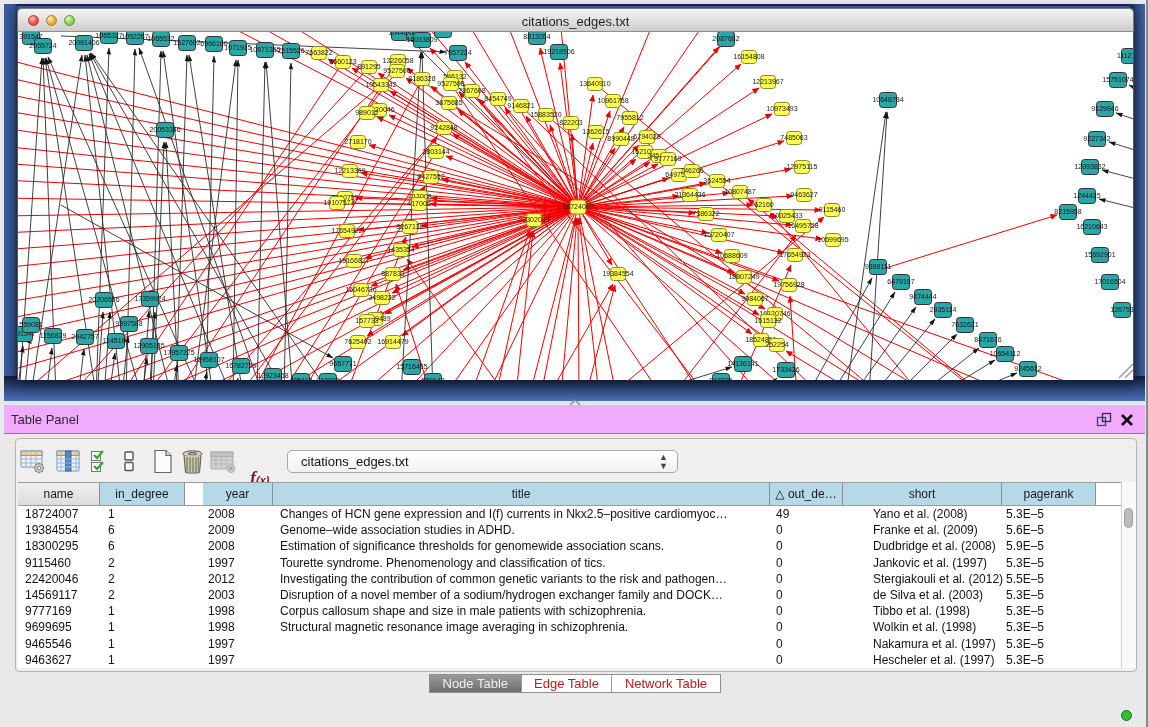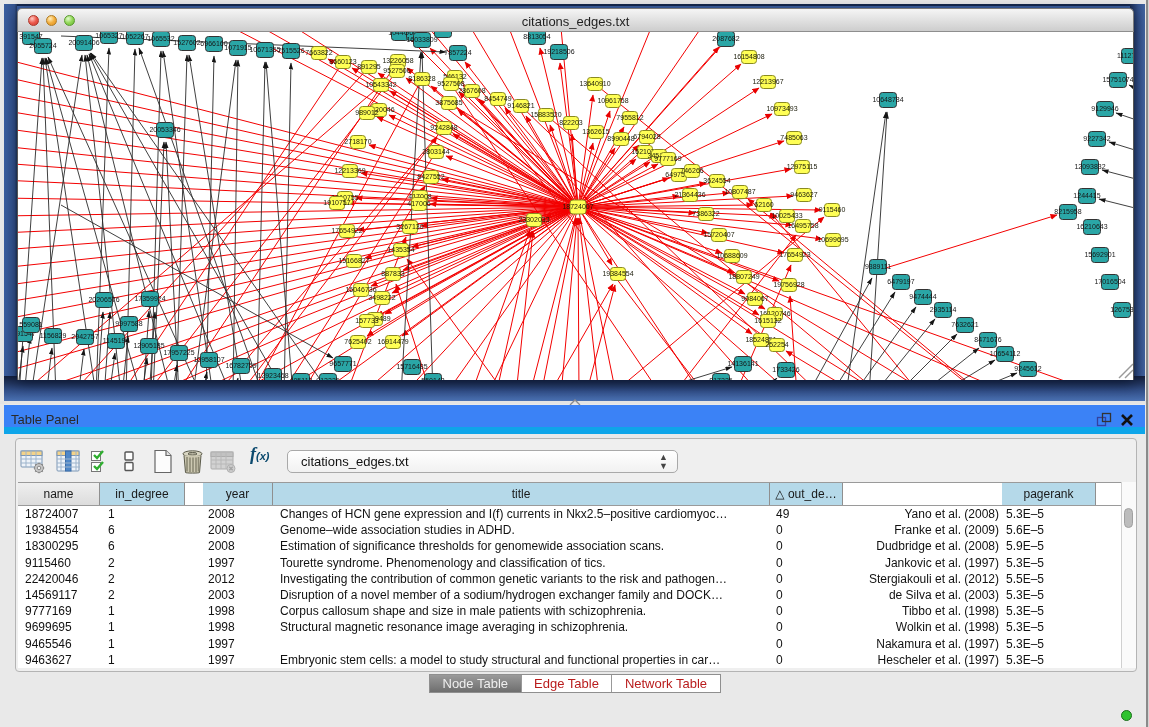--- a/index.html
+++ b/index.html
@@ -7,33 +7,33 @@
 #desk .shbot{position:absolute;left:0;top:372px;width:100%;height:25px;background:linear-gradient(180deg,#131f3c 0%,#22365f 30%,#33518b 60%,#4a71b2 100%)}
 #desk .shright{position:absolute;left:1126px;top:0;width:15px;height:372px;background:linear-gradient(90deg,#1a2c52 0%,#33518b 55%,#40639f 100%)}
 #desk .shleft{position:absolute;left:0;top:0;width:13px;height:372px;background:linear-gradient(90deg,#3b5fa0 0%,#35548f 80%,#24395f 100%)}
 #win{position:absolute;left:17px;top:8px;width:1117px;height:372px;border-radius:5px 5px 0 0;box-shadow:0 4px 14px rgba(0,10,30,.55);}
 #titlebar{position:absolute;left:0;top:0;width:100%;height:24px;border-radius:5px 5px 0 0;
  background:linear-gradient(180deg,#f5f5f5 0%,#e3e3e3 45%,#cdcdcd 100%);border:1px solid #7a7a7a;border-bottom:1px solid #8e8e8e;}
 #titlebar .t{position:absolute;left:0;right:0;top:5px;text-align:center;font-size:13px;font-weight:normal;color:#1f1f1f}
 .tl{position:absolute;top:6px;width:11px;height:11px;border-radius:50%;}
 #content{position:absolute;left:0;top:24px;width:1117px;height:348px;background:#fff;border-left:1px solid #555;border-right:1px solid #555;overflow:hidden}
 #divider{position:absolute;left:0;top:401px;width:1149px;height:3px;background:#e4e4e4}
-#tp-head{position:absolute;left:4px;top:405px;width:1141px;height:29px;background:#3b82f6;border-bottom:7px solid #0ea5e9}
+#tp-head{position:absolute;left:4px;top:405px;width:1141px;height:29px;background:#f0abfc;border-bottom:1px solid #0ea5e9}
 #tp-head .t{position:absolute;left:7px;top:7px;font-size:13px;color:#2a2a2a}
 #panelbox{position:absolute;left:15px;top:438px;width:1122px;height:234px;background:#efefef;border:1px solid #b4b4b4;border-radius:4px}
 .ic{position:absolute;top:449px}
 #combo{position:absolute;left:287px;top:450px;width:391px;height:23px;background:linear-gradient(180deg,#ffffff,#f1f1f1);border:1px solid #a9a9a9;border-radius:5px;font-size:13px;color:#111;line-height:21px;padding-left:13px}
 #combo .arr{position:absolute;right:9px;top:2px;font-size:9px;color:#444;line-height:9px;text-align:center}
 #thead{position:absolute;left:18px;top:482px;width:1103px;height:24px;border-top:1px solid #9a9a9a;border-bottom:1px solid #9a9a9a;background:#fff;font-size:12px;color:#1a1a1a}
 #thead div{position:absolute;top:0;height:22px;line-height:22px;text-align:center;border-right:1px solid #8f8f8f;background:#b5d9e9}
 #tbody{position:absolute;left:18px;top:506px;width:1103px;height:162px;background:#fff;font-size:12px;color:#111}
 .tr{position:relative;height:16.2px;line-height:16.2px;white-space:nowrap}
 .tr div{position:absolute;top:0;overflow:hidden}
 .c0{left:7px;width:90px}.c1{left:90px;width:100px}.c2{left:190px;width:80px}.c3{left:262px;width:500px}
-.c4{left:758px;width:70px}.c5{left:826px;width:155px;text-align:right}.c6{left:988px;width:100px}
+.c4{left:758px;width:70px}.c5{left:855px;width:155px;}.c6{left:988px;width:100px}
 #vsb{position:absolute;left:1121px;top:482px;width:15px;height:186px;background:#fafafa;border-left:1px solid #d0d0d0}
 #vsb .th{position:absolute;left:2px;top:26px;width:9px;height:20px;border-radius:5px;background:#bcbcbc;border:1px solid #a0a0a0}
 #tabs{position:absolute;left:429px;top:674px;height:19px;border:1px solid #8f8f8f;border-radius:0;background:#fff;font-size:13px;display:flex;overflow:hidden}
 #tabs div{padding:0 12.5px;line-height:18px;color:#b91c1c}
 #tabs .sel{background:linear-gradient(180deg,#9a9a9a,#6e6e6e);color:#efefef}
 #tabs .sep{border-left:1px solid #999;padding:0}
 #mem{position:absolute;right:44px;top:734px;font-size:11px;color:#111}
 #memdot{position:absolute;left:1121px;top:710px;width:11px;height:11px;border-radius:50%;background:#2ec32e;border:1.5px solid #1c6e1c}
 #redge{position:absolute;right:0;top:0;width:3px;height:727px;background:#d5d5d5;border-left:2px solid #8a8a8a}
 </style></head><body>
@@ -622,28 +622,29 @@
 <path d="M4,6.5L5.5,23.5C5.5,24.3 19.5,24.3 19.5,23.5L21,6.5" fill="#cdc9b2" stroke="#5a5a4a"></path>
 <path d="M7,8V22.5M10,8.5V23M13,8.5V23M16,8.5V23M18.5,8V22.5" stroke="#8d8a75" stroke-width="1.6"></path>
   </svg>
 <svg class="ic" style="left:210px" width="26" height="25" viewBox="0 0 26 25">
 <rect x="1" y="3" width="22" height="17" rx="1" fill="#d2d2d2" stroke="#adadad"></rect>
 <rect x="1" y="3" width="22" height="4.5" fill="#c2c2c2" stroke="#adadad"></rect>
 <path d="M6,3V20M11,3V20M16,3V20M1,11H23M1,15H23" stroke="#b8b8b8" stroke-width="1"></path>
 <circle cx="21" cy="19.5" r="4" fill="#cfcfcf" stroke="#b0b0b0"></circle>
     <path d="M19.3,17.8l3.4,3.4M22.7,17.8l-3.4,3.4" stroke="#a5a5a5" stroke-width="1.4"></path>
   </svg>
-<div class="ic" style="left:250px;top:444px;position:absolute;font-size:16px;color:#0c4a6e"><i style="font-family:'Liberation Serif',serif;font-weight:bold;font-size:18px">f</i><span style="font-style:italic;font-weight:bold;font-size:11px">(x)</span></div>
+<div class="ic" style="left:250px;top:468px;position:absolute;font-size:16px;color:#7f1d1d"><i style="font-family:'Liberation Serif',serif;font-weight:bold;font-size:18px">f</i><span style="font-style:italic;font-weight:bold;font-size:11px">(x)</span></div>
 <div id="combo">citations_edges.txt<div class="arr">▲<br>▼</div></div>
 <div id="thead">
  <div style="left:0;width:82px;background:linear-gradient(180deg,#efefef,#dcdcdc)">name</div>
  <div style="left:82px;width:85px">in_degree</div>
  <div style="left:185px;width:70px">year</div>
  <div style="left:255px;width:497px">title</div>
  <div style="left:752px;width:73px">△ out_de…</div>
+ <div style="left:825px;width:159px">short</div>
  <div style="left:984px;width:94px">pagerank</div>
 </div>
 <div id="tbody">
 <div class="tr">
       <div class="c0">18724007</div>
       <div class="c1">1</div>
       <div class="c2">2008</div>
       <div class="c3">Changes of HCN gene expression and I(f) currents in Nkx2.5–positive cardiomyoc…</div>
       <div class="c4">49</div>
       <div class="c5">Yano et al. (2008)</div>
@@ -717,21 +718,20 @@
       <div class="c1">1</div>
       <div class="c2">1997</div>
       <div class="c4">0</div>
       <div class="c5">Nakamura et al. (1997)</div>
       <div class="c6">5.3E–5</div>
     </div>
 <div class="tr">
       <div class="c0">9463627</div>
       <div class="c1">1</div>
       <div class="c2">1997</div>
-      <div class="c3">Embryonic stem cells: a model to study structural and functional properties in car…</div>
       <div class="c4">0</div>
       <div class="c5">Hescheler et al. (1997)</div>
       <div class="c6">5.3E–5</div>
     </div>
 </div>
 <div id="vsb">
     <div class="th"></div>
   </div>
 <div id="tabs">
     <div class="sel">Node Table</div>

